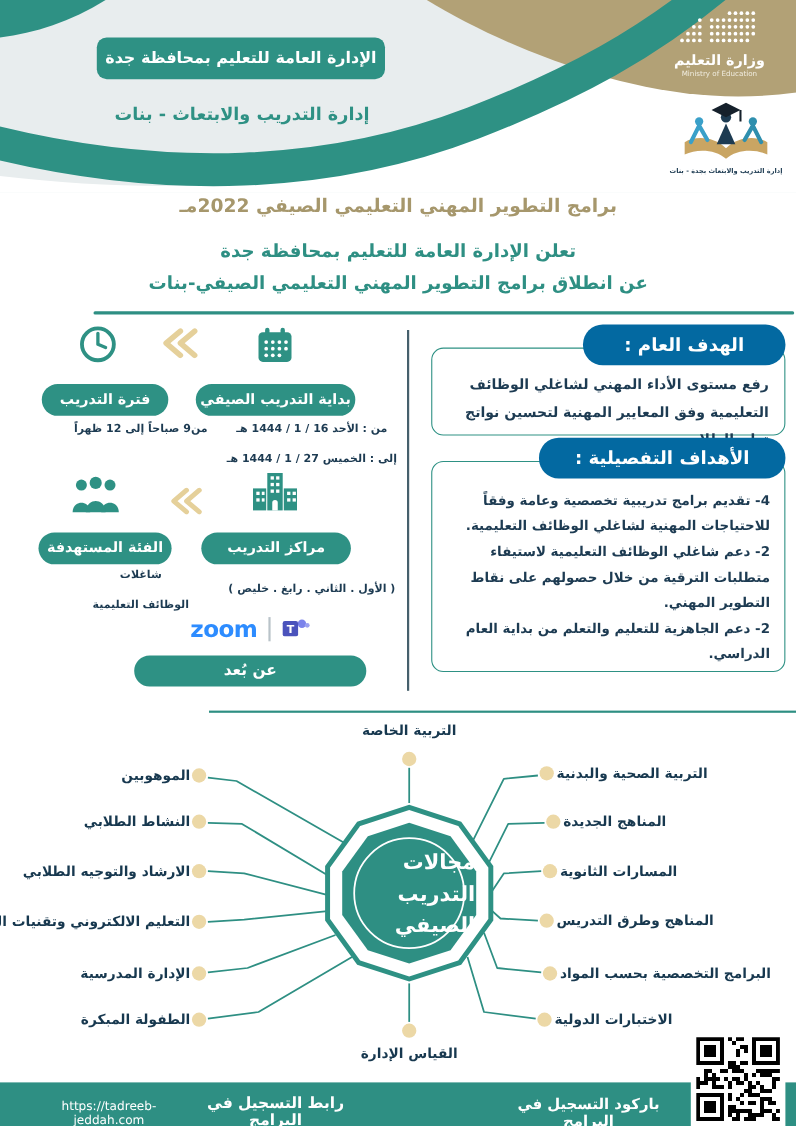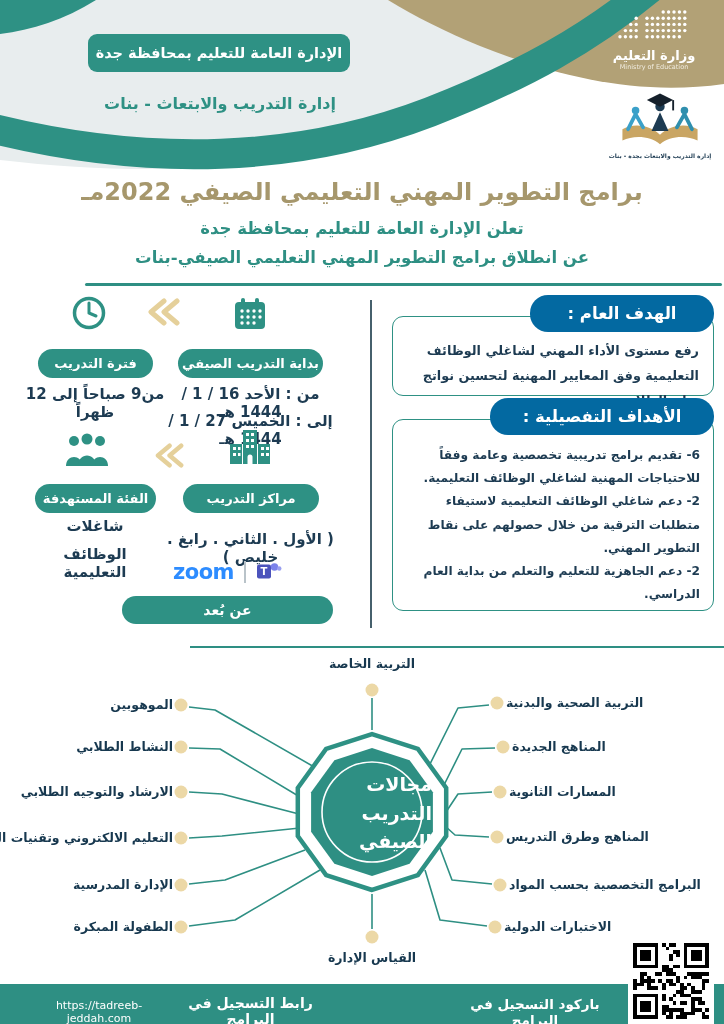--- a/index.html
+++ b/index.html
@@ -10,35 +10,35 @@
   #header-svg{left:0;top:0;}
   #badge{left:88px;top:34px;width:262px;height:38px;background:#2e9184;border-radius:9px;
          color:#fff;font-weight:700;font-size:14.5px;display:flex;align-items:center;justify-content:center;}
   #dept-line{left:70px;top:94px;width:300px;text-align:center;color:#2e9184;font-weight:700;font-size:16px;direction:rtl;}
   #moe-logo{left:588px;top:8px;width:132px;text-align:center;}
   #moe-ar{color:#fff;font-weight:700;font-size:13px;margin-top:2px;direction:rtl;}
   #moe-en{color:#f0ecdf;font-size:6.5px;}
   #dept-logo{left:612px;top:86px;}
   #dept-caption{left:596px;top:152px;width:128px;text-align:center;color:#1d3b52;font-size:6px;font-weight:700;direction:rtl;white-space:nowrap;}
   
-  #title-main{left:0;top:178px;width:724px;text-align:center;color:#a6976c;font-weight:700;font-size:24px;direction:rtl;}
+  #title-main{left:0;top:178px;width:724px;text-align:center;color:#a6976c;font-weight:700;font-size:17px;direction:rtl;}
   #title-sub1{left:0;top:219px;width:724px;text-align:center;color:#2e8f83;font-weight:700;font-size:16.5px;direction:rtl;}
   #title-sub2{left:0;top:248px;width:724px;text-align:center;color:#2e8f83;font-weight:700;font-size:16.5px;direction:rtl;}
   #hr1{left:85px;top:283px;width:637px;height:2.5px;background:#2e8f83;border-radius:2px;}
   #hr2{left:190px;top:646px;width:534px;height:2px;background:#2e8f83;}
   #divider-v{left:370px;top:300px;width:2px;height:328px;background:#46606c;}
   
   .pill{background:#2e9184;color:#fff;font-weight:700;border-radius:15px;
         display:flex;align-items:center;justify-content:center;font-size:13px;direction:rtl;}
   #pill-start{left:178px;top:349px;width:145px;height:29px;}
   #pill-period{left:38px;top:349px;width:115px;height:29px;}
   #pill-centers{left:183px;top:484px;width:136px;height:29px;}
   #pill-target{left:35px;top:484px;width:121px;height:29px;}
   #pill-remote{left:122px;top:596px;width:211px;height:28px;font-size:14px;}
-  .info-txt{color:#1d3b52;font-weight:700;font-size:15px;text-align:center;direction:rtl;}
+  .info-txt{color:#1d3b52;font-weight:700;font-size:10px;text-align:center;direction:rtl;margin-left:33px;}
   #date-from{left:168px;top:385px;width:165px;}
   #date-to{left:168px;top:412px;width:165px;}
   #period-text{left:15px;top:385px;width:160px;}
   #centers-text{left:163px;top:530px;width:175px;}
   #target-l1{left:30px;top:517px;width:130px;}
   #target-l2{left:30px;top:545px;width:130px;}
   #icon-calendar{left:232px;top:296px;}
   #icon-clock{left:70px;top:294px;}
   #icon-building{left:228px;top:428px;}
   #icon-people{left:64px;top:432px;}
@@ -253,21 +253,21 @@
       <text x="8" y="15" text-anchor="middle" font-size="10" font-weight="bold" fill="#ffffff" font-family="DejaVu Sans, sans-serif">T</text>
     </svg>
   </div>
   <div id="pill-remote" class="abs pill">عن بُعد</div>
 
   <div id="divider-v" class="abs"></div>
 
   <div id="box-general" class="abs obj-box">رفع مستوى الأداء المهني لشاغلي الوظائف التعليمية وفق المعايير المهنية لتحسين نواتج تعلم الطلاب.</div>
   <div id="pill-general" class="abs obj-pill">الهدف العام :</div>
   <div id="box-detailed" class="abs obj-box">
-    <div>6- تقديم برامج تدريبية تخصصية وعامة وفقاً للاحتياجات المهنية لشاغلي الوظائف التعليمية.</div>
+    <div>4- تقديم برامج تدريبية تخصصية وعامة وفقاً للاحتياجات المهنية لشاغلي الوظائف التعليمية.</div>
     <div>2- دعم شاغلي الوظائف التعليمية لاستيفاء متطلبات الترقية من خلال حصولهم على نقاط التطوير المهني.</div>
     <div>2- دعم الجاهزية للتعليم والتعلم من بداية العام الدراسي.</div>
   </div>
   <div id="pill-detailed" class="abs obj-pill">الأهداف التفصيلية :</div>
 
   <div id="hr2" class="abs"></div>
 
   <svg id="diagram-svg" class="abs" width="724" height="330" viewBox="0 0 724 330">
     <g stroke="#2e8f83" stroke-width="1.6" fill="none" stroke-linejoin="round">
       <path d="M372,48 L372,80"></path>

